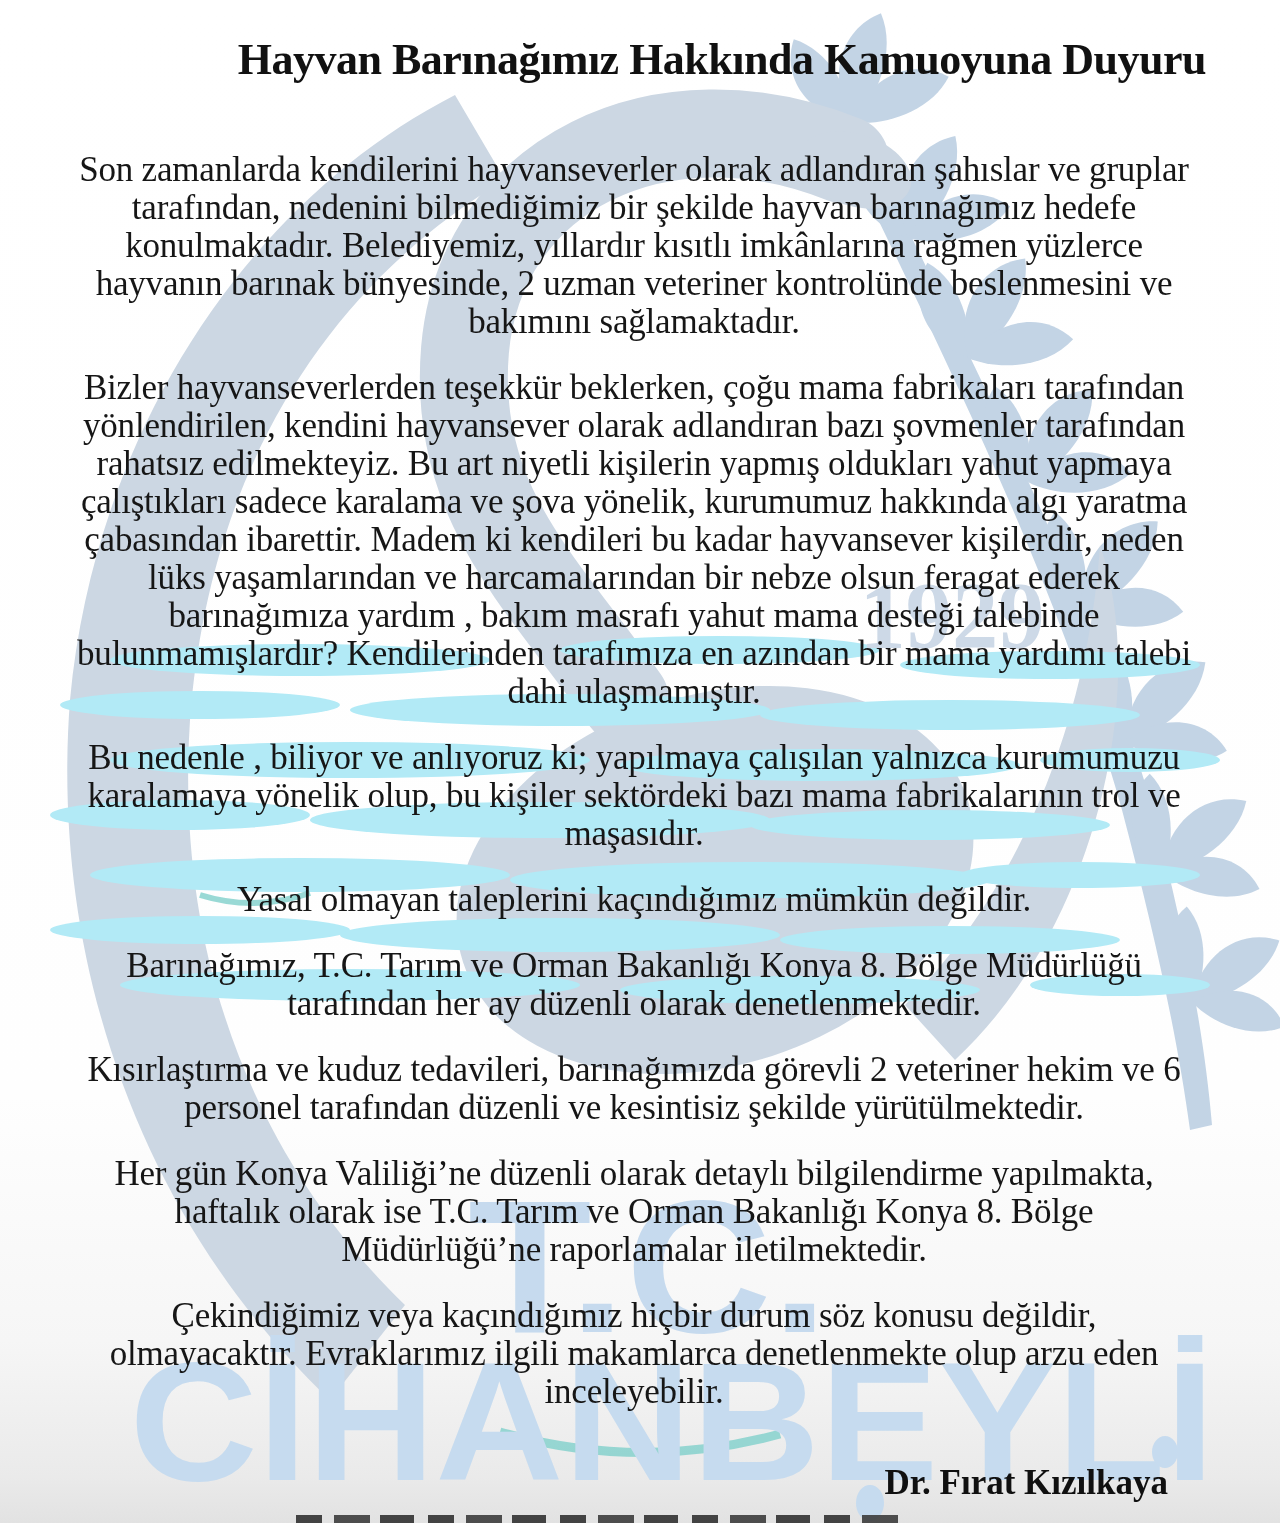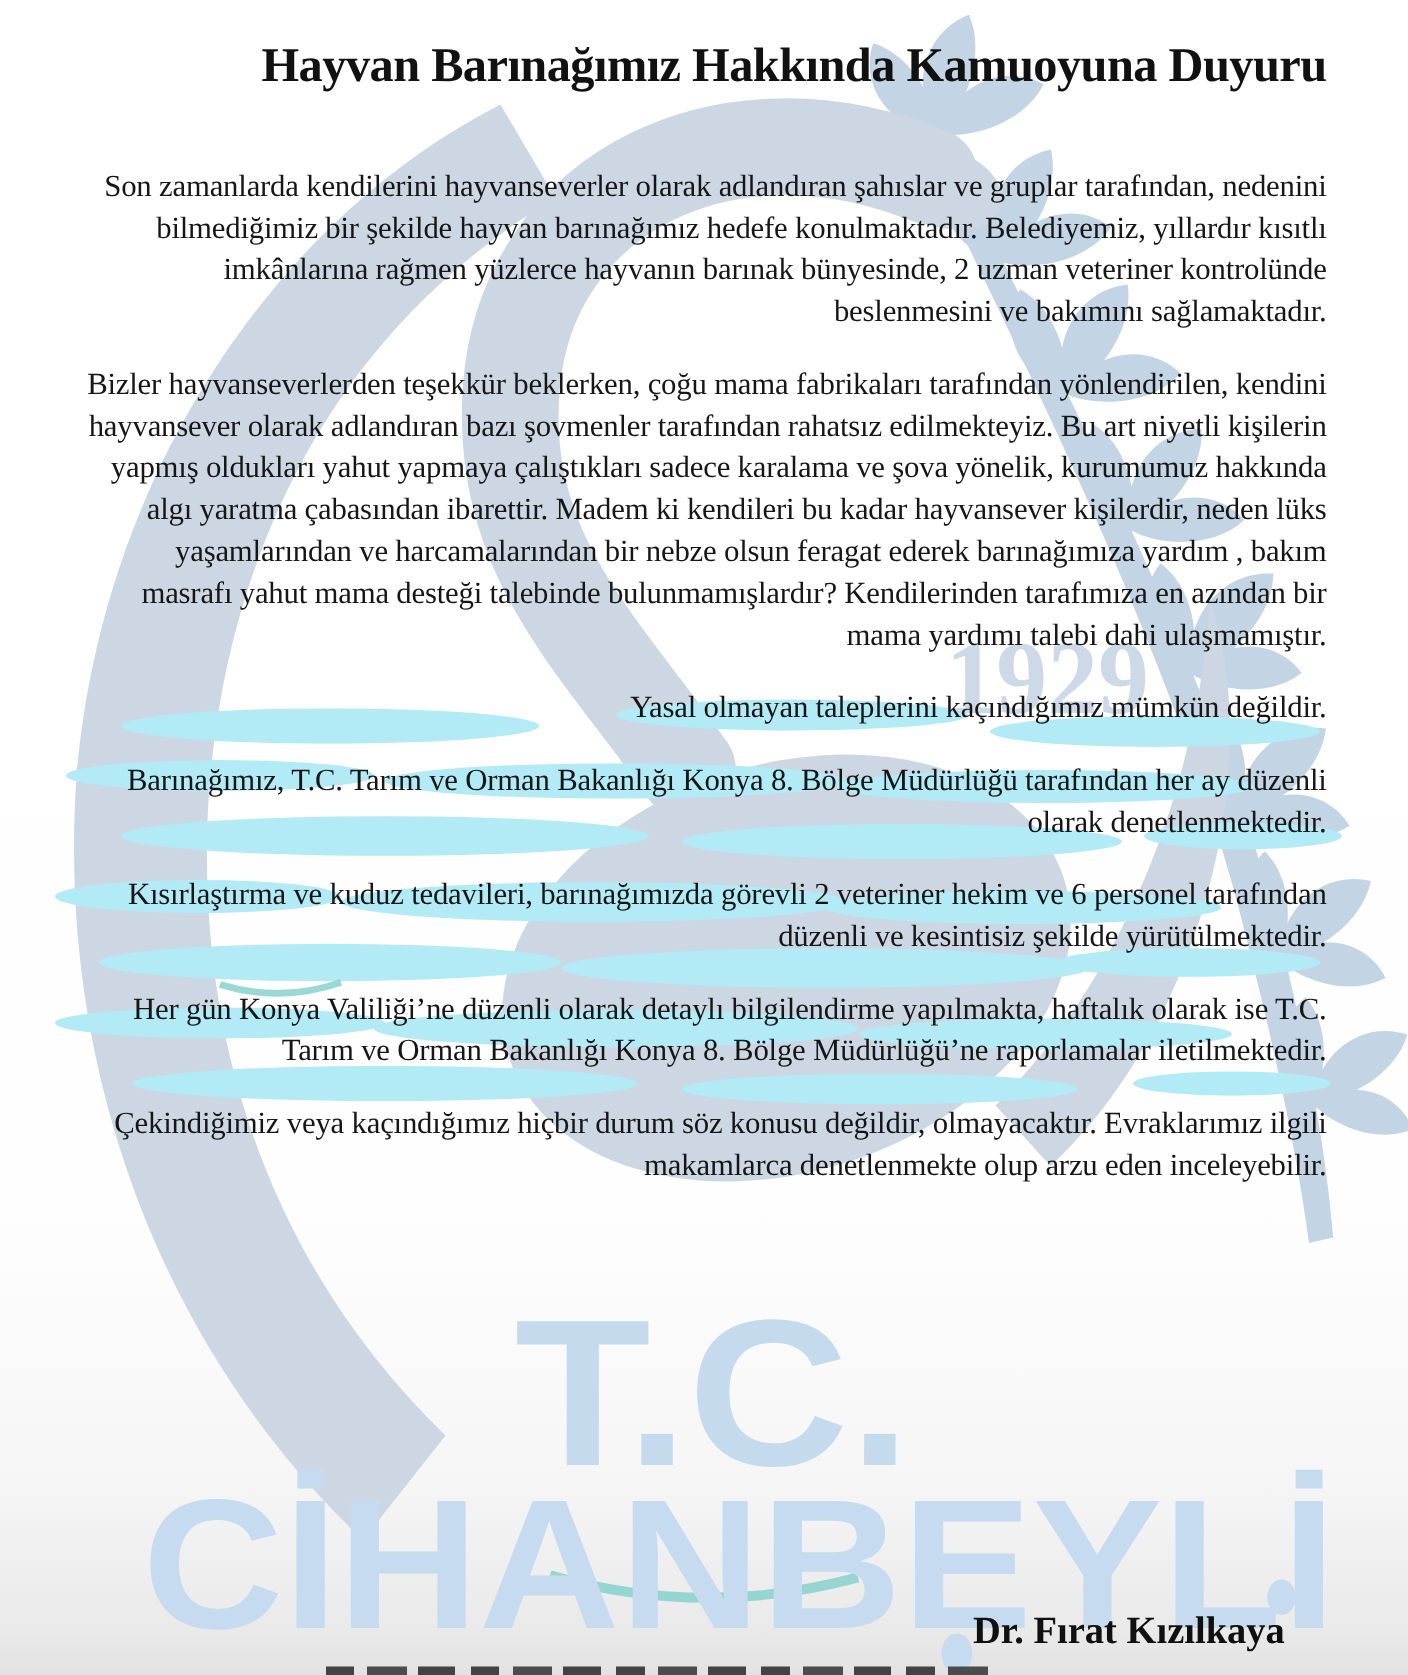--- a/index.html
+++ b/index.html
@@ -29,25 +29,25 @@
   }
   h1.title{
     font-size:44px;
     font-weight:bold;
     text-align:right;
     margin:4px 0 66px 0;
     letter-spacing:-0.5px;
     color:#111;
   }
   .body-text p{
-    font-size:28px;
+    font-size:35px;
     line-height:38px;
     letter-spacing:-0.2px;
-    margin:0 0 28px 0;
-    text-align:right;
+    margin:0 12px 28px 0;
+    text-align:center;
     color:#161616;
   }
   .signature{
     position:absolute;
     z-index:3;
     right:112px;
     bottom:20px;
     font-size:35px;
     font-weight:bold;
     color:#101010;
@@ -181,20 +181,21 @@
 
     <ellipse cx="870" cy="1503" rx="14" ry="18" fill="#c6dbef"></ellipse>
     <ellipse cx="1165" cy="1452" rx="13" ry="16" fill="#c6dbef"></ellipse>
   </svg>
 
   <div class="content">
     <h1 class="title">Hayvan Barınağımız Hakkında Kamuoyuna Duyuru</h1>
     <div class="body-text">
       <p>Son zamanlarda kendilerini hayvanseverler olarak adlandıran şahıslar ve gruplar tarafından, nedenini bilmediğimiz bir şekilde hayvan barınağımız hedefe konulmaktadır. Belediyemiz, yıllardır kısıtlı imkânlarına rağmen yüzlerce hayvanın barınak bünyesinde, 2 uzman veteriner kontrolünde beslenmesini ve bakımını sağlamaktadır.</p>
       <p>Bizler hayvanseverlerden teşekkür beklerken, çoğu mama fabrikaları tarafından yönlendirilen, kendini hayvansever olarak adlandıran bazı şovmenler tarafından rahatsız edilmekteyiz. Bu art niyetli  kişilerin yapmış oldukları yahut yapmaya çalıştıkları sadece karalama ve şova  yönelik, kurumumuz hakkında algı yaratma çabasından ibarettir. Madem ki kendileri bu kadar hayvansever kişilerdir, neden lüks yaşamlarından ve harcamalarından bir nebze olsun feragat ederek barınağımıza yardım , bakım masrafı yahut mama desteği talebinde bulunmamışlardır? Kendilerinden tarafımıza en azından bir mama yardımı talebi dahi ulaşmamıştır.</p>
+      <p>Bu nedenle , biliyor ve anlıyoruz ki; yapılmaya çalışılan yalnızca kurumumuzu karalamaya yönelik olup, bu kişiler sektördeki bazı mama fabrikalarının trol ve maşasıdır.</p>
       <p>Yasal olmayan taleplerini kaçındığımız mümkün değildir.</p>
       <p>Barınağımız, T.C. Tarım ve Orman Bakanlığı Konya 8. Bölge Müdürlüğü tarafından her ay düzenli olarak denetlenmektedir.</p>
       <p>Kısırlaştırma ve kuduz tedavileri, barınağımızda görevli 2 veteriner hekim ve 6 personel tarafından düzenli ve kesintisiz şekilde yürütülmektedir.</p>
       <p>Her gün Konya Valiliği’ne düzenli olarak detaylı bilgilendirme yapılmakta, haftalık olarak ise T.C. Tarım ve Orman Bakanlığı Konya 8. Bölge Müdürlüğü’ne raporlamalar iletilmektedir.</p>
       <p>Çekindiğimiz veya kaçındığımız hiçbir durum söz konusu değildir, olmayacaktır. Evraklarımız ilgili makamlarca denetlenmekte olup arzu eden inceleyebilir.</p>
     </div>
   </div>
 
   <div class="signature">Dr. Fırat Kızılkaya</div>
 

